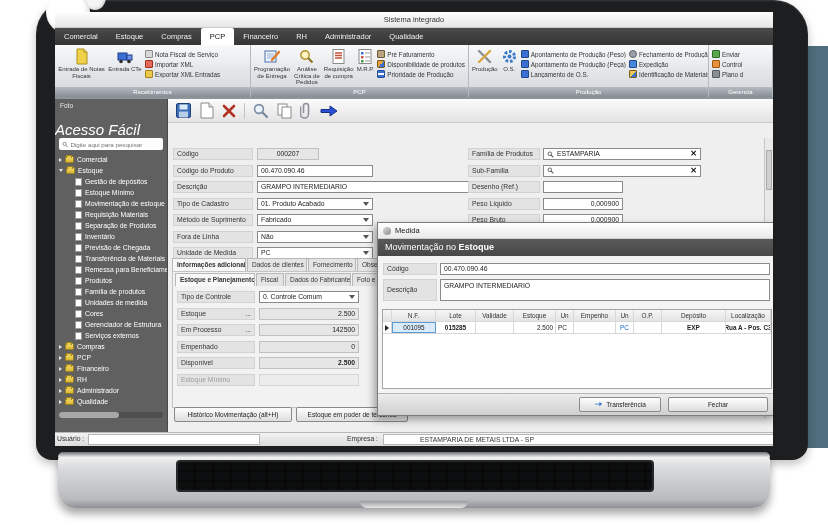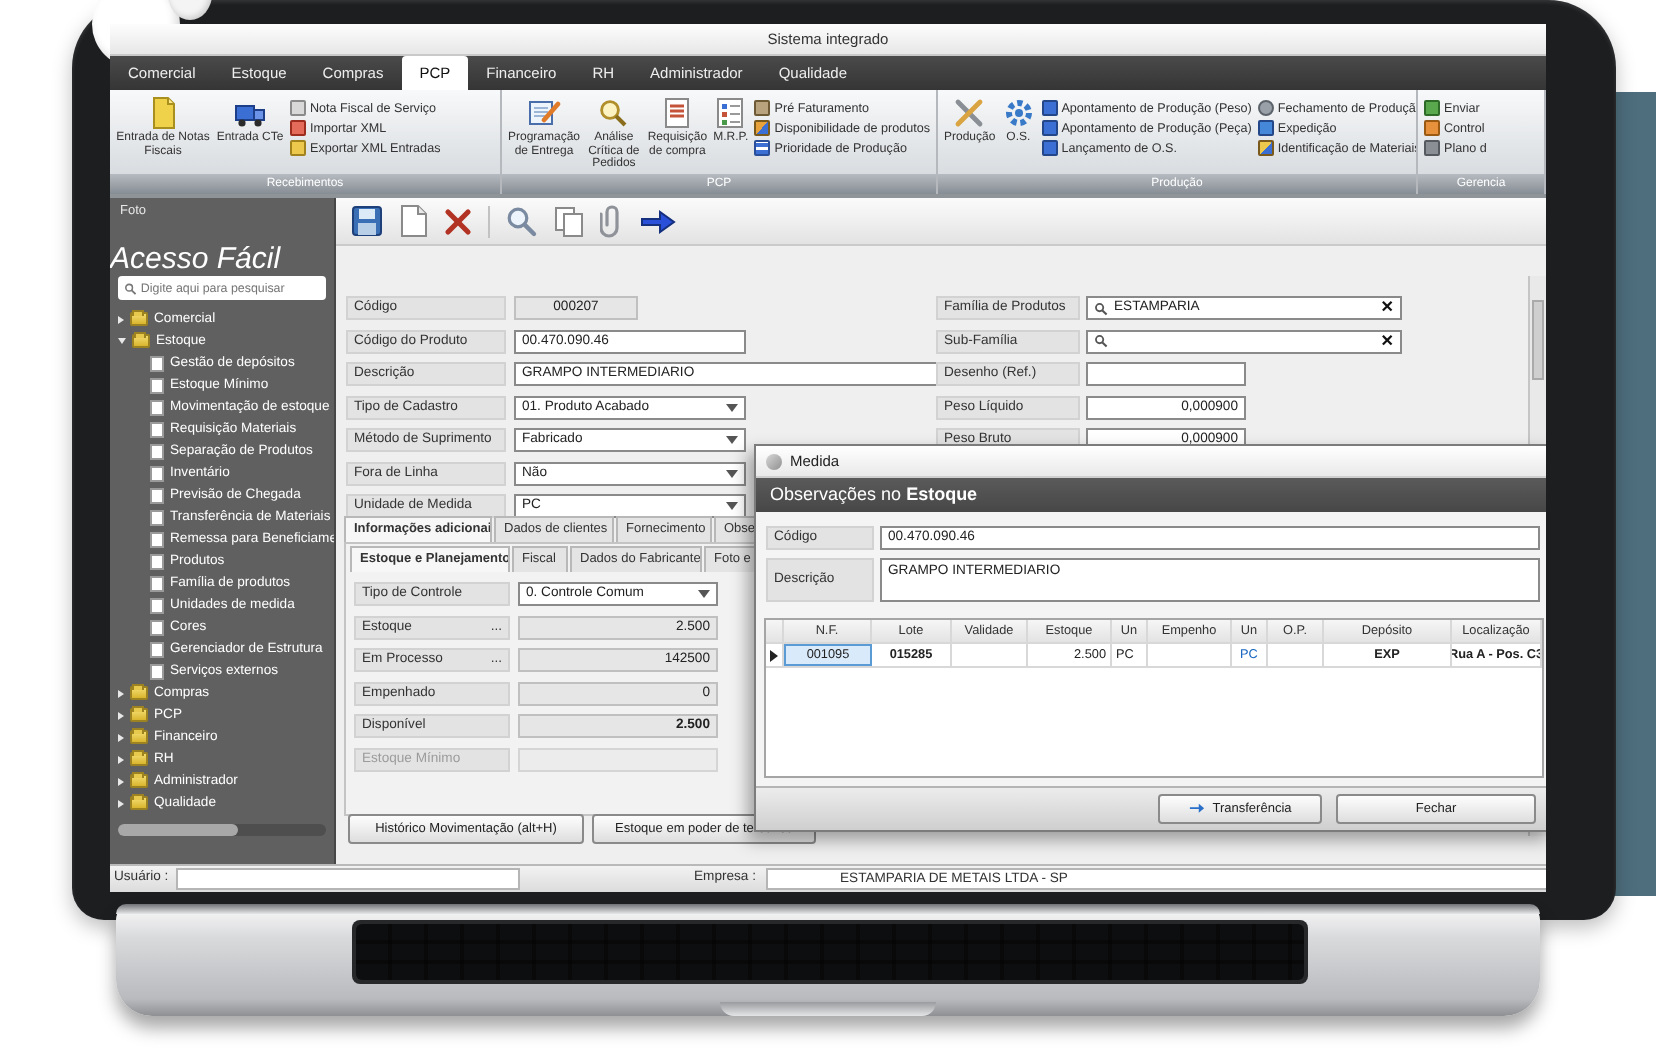--- a/index.html
+++ b/index.html
@@ -659,21 +659,21 @@
             <div class="thumb"></div>
           </div>
       </div>
 
       <div class="popup">
         <div class="pop-titlebar">
           <span class="pop-icon"></span>
           <span>Medida</span>
         </div>
         <div class="pop-header">
-          <span>Observações no</span>&nbsp;<b>Estoque</b>
+          <span>Movimentação no</span>&nbsp;<b>Estoque</b>
         </div>
         <div class="flabel" style="left:5px;top:40px;width:54px;">
             <span>Código</span>
           </div>
         <div class="ffield" style="left:62px;top:40px;right:6px;">
             <span>00.470.090.46</span>
           </div>
         <div class="flabel" style="left:5px;top:56px;width:54px;height:22px;">
             <span>Descrição</span>
           </div>

